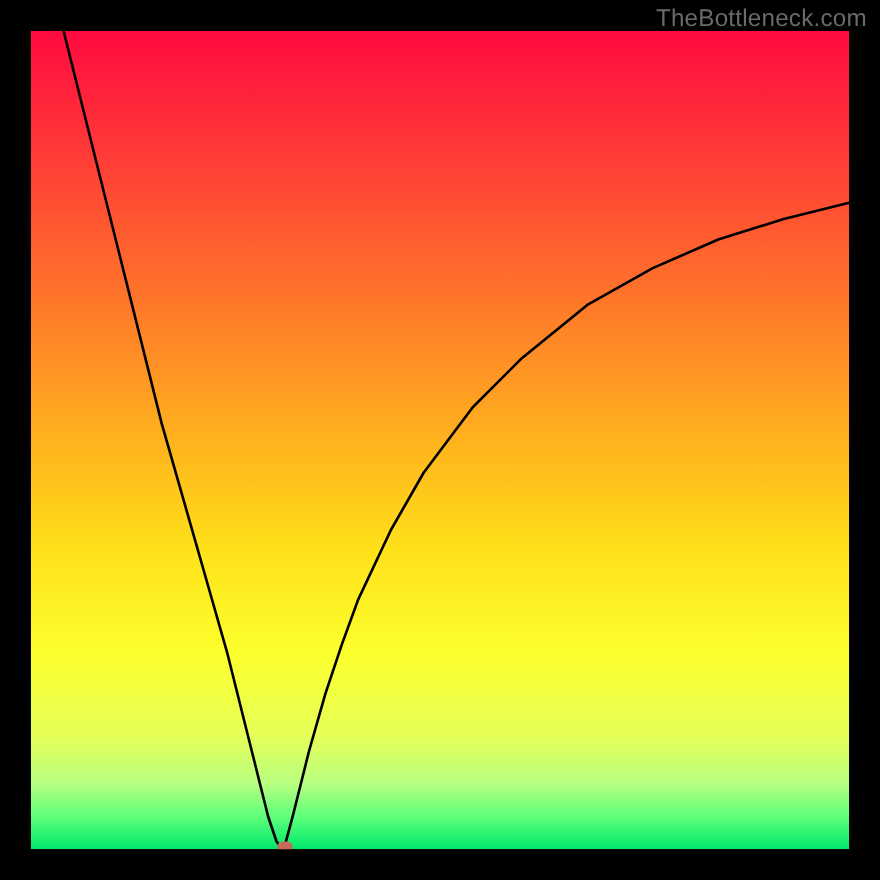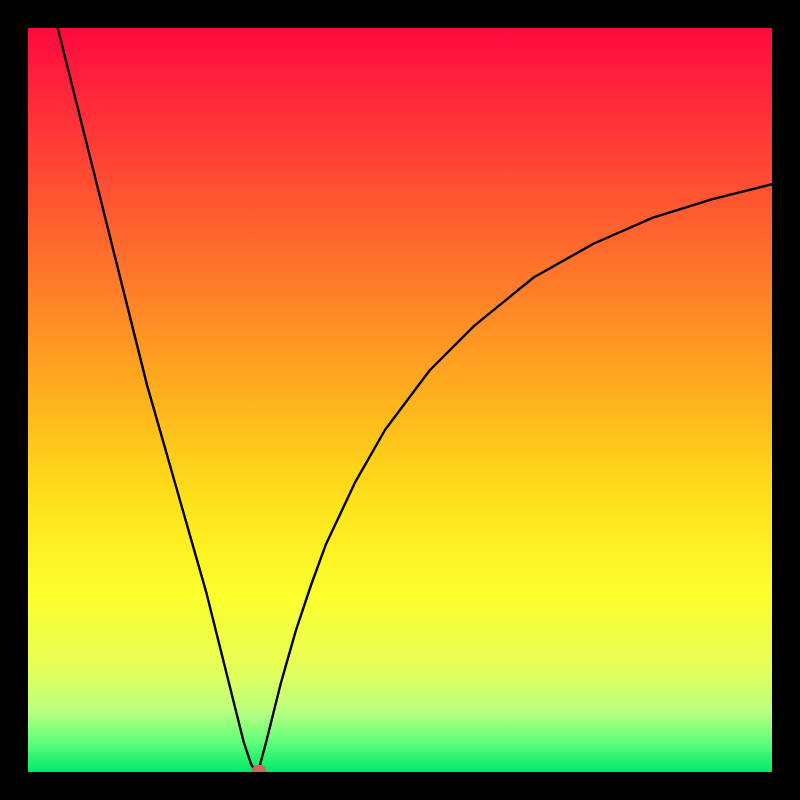--- a/index.html
+++ b/index.html
@@ -65,20 +65,21 @@
     background: #c66a5a;
     border-radius: 5px;
     transform: translate(-50%, -50%);
     z-index: 5;
   }
 </style>
 </head>
 <body>
 
 <div class="frame">
+  <div class="watermark">TheBottleneck.com</div>
 
   <div class="plot-area">
     <div class="gradient-bg"></div>
 
     <svg class="curve" viewBox="0 0 744 744" preserveAspectRatio="none">
       <path id="curve-path" fill="none" stroke="#000" stroke-width="2.4" stroke-linejoin="round" stroke-linecap="round" d="M29.76 0.00 L44.64 59.52 L59.52 119.04 L74.40 178.56 L89.28 238.08 L104.16 297.60 L119.04 357.12 L133.92 409.20 L148.80 461.28 L163.68 513.36 L178.56 565.44 L186.00 595.20 L193.44 624.96 L200.88 654.72 L208.32 684.48 L215.76 714.24 L223.20 736.56 L226.92 741.77 L230.64 741.77 L238.08 714.24 L245.52 684.48 L252.96 654.72 L267.84 602.64 L282.72 558.00 L297.60 517.08 L327.36 453.84 L357.12 401.76 L401.76 342.24 L446.40 297.60 L505.92 249.24 L565.44 215.76 L624.96 189.72 L684.48 171.12 L744.00 156.24"></path>
     </svg>
 
     <div id="marker" class="marker" style="left: 230.64px; top: 741.768px; background: rgb(198, 106, 90);"></div>
   </div>

